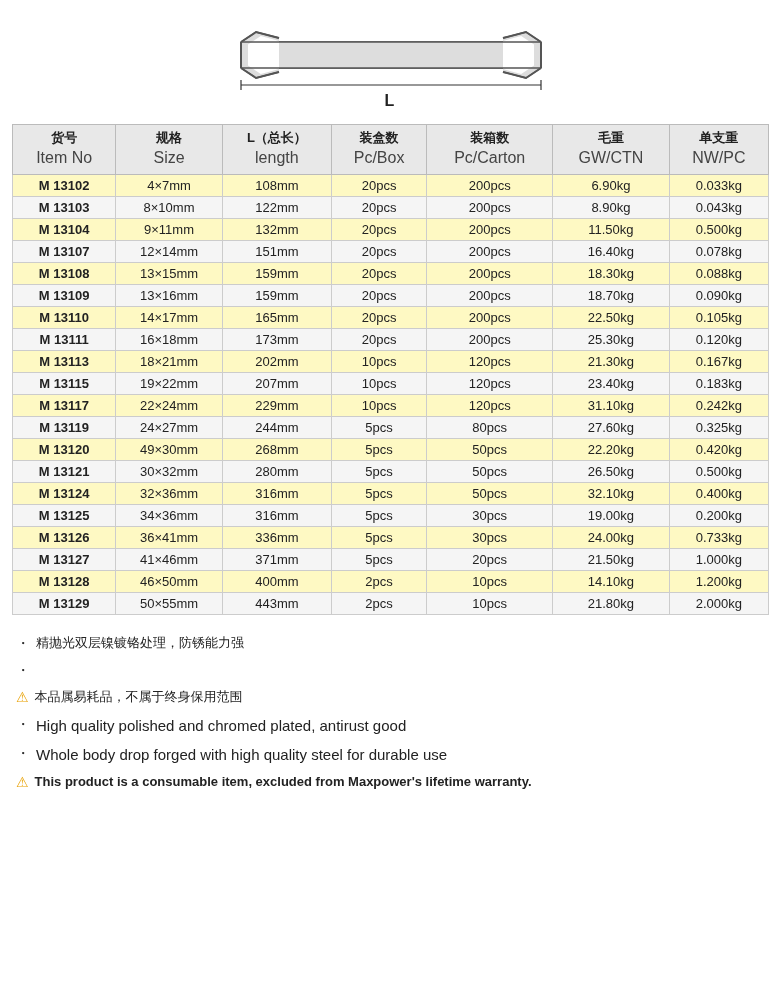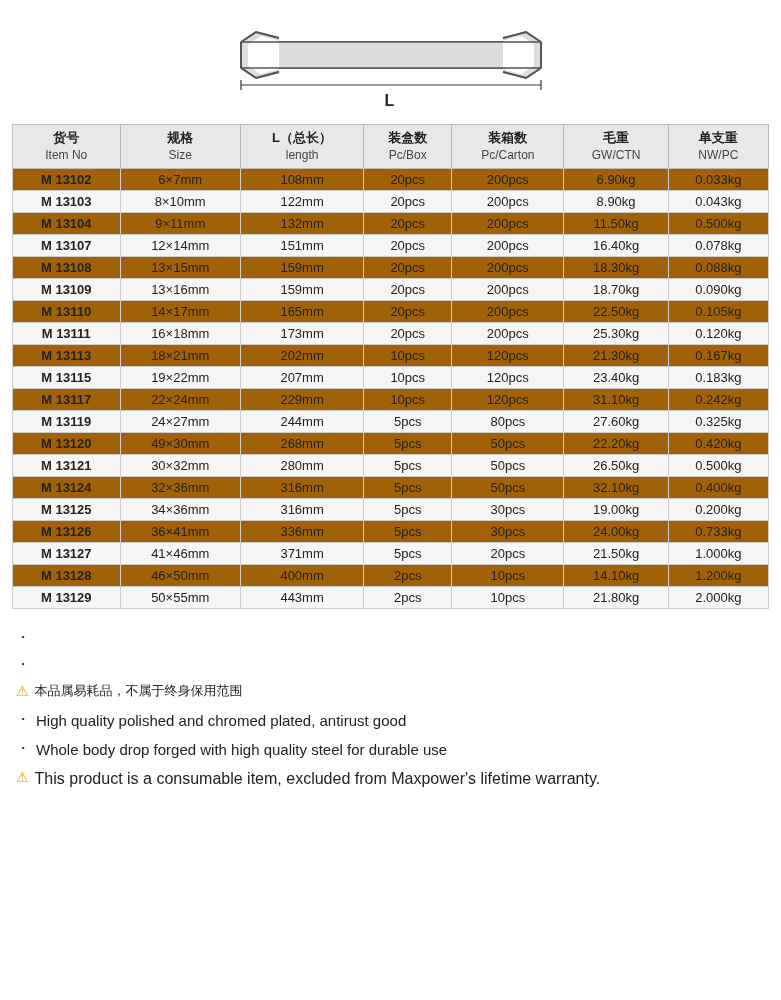--- a/index.html
+++ b/index.html
@@ -47,26 +47,26 @@
       text-align: center;
       font-weight: normal;
       line-height: 1.4;
     }
     thead th .zh {
       font-size: 13px;
       font-weight: bold;
       display: block;
     }
     thead th .en {
-      font-size: 12px;
+      font-size: 16px;
       display: block;
       color: #444;
     }
     tbody tr {
-      background: #a16207;
+      background: #fef9c3;
     }
     tbody tr:nth-child(even) {
       background: #f5f5f5;
     }
     tbody td {
       border: 1px solid #ccc;
       padding: 3px 6px;
       text-align: center;
       font-size: 13px;
     }
@@ -96,22 +96,22 @@
       flex-shrink: 0;
       margin-right: 2px;
     }
     .note-zh {
       font-size: 13px;
     }
     .note-en {
       font-size: 15px;
     }
     .note-warning {
-      font-size: 16px;
-      font-weight: normal;
+      font-size: 13px;
+      font-weight: bold;
     }
   </style>
 </head>
 <body>
 
 <div class="page">
 
   <div class="wrench-diagram">
     <svg class="wrench-svg" viewBox="0 0 340 70">
 
@@ -190,21 +190,21 @@
           </th>
           <th>
             <span class="zh">单支重</span>
             <span class="en">NW/PC</span>
           </th>
         </tr>
     </thead>
     <tbody id="table-body">
     <tr>
           <td>M 13102</td>
-          <td>6×7mm</td>
+          <td>4×7mm</td>
           <td>108mm</td>
           <td>20pcs</td>
           <td>200pcs</td>
           <td>6.90kg</td>
           <td>0.033kg</td>
         </tr>
         <tr>
           <td>M 13103</td>
           <td>8×10mm</td>
           <td>122mm</td>
@@ -374,20 +374,21 @@
           <td>10pcs</td>
           <td>21.80kg</td>
           <td>2.000kg</td>
         </tr>
       </tbody>
   </table>
 
   <div class="notes" id="notes-section">
   <div class="note-line">
         <span class="bullet">・</span>
+        <span class="note-zh">精抛光双层镍镀铬处理，防锈能力强</span>
       </div>
       <div class="note-line">
         <span class="bullet">・</span>
       </div>
       <div class="note-line">
         <span class="warning-icon">⚠</span>
         <span class="note-zh">本品属易耗品，不属于终身保用范围</span>
       </div>
       <div class="note-line">
         <span class="bullet">・</span>

